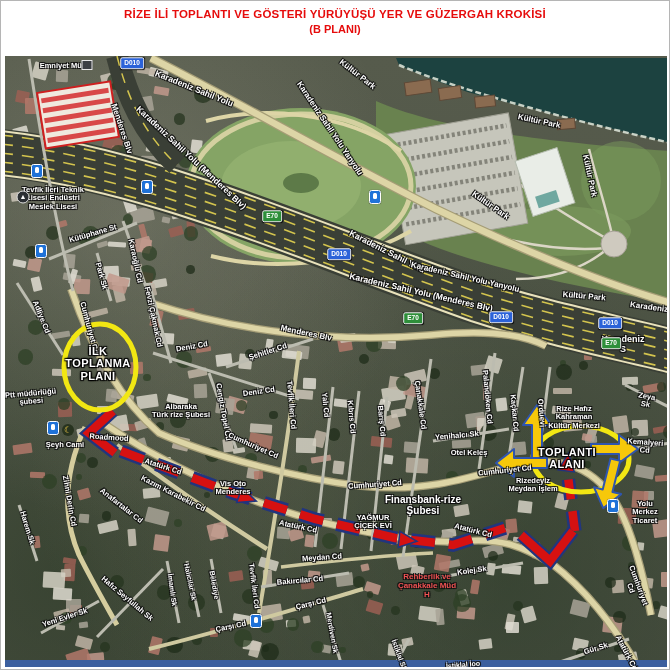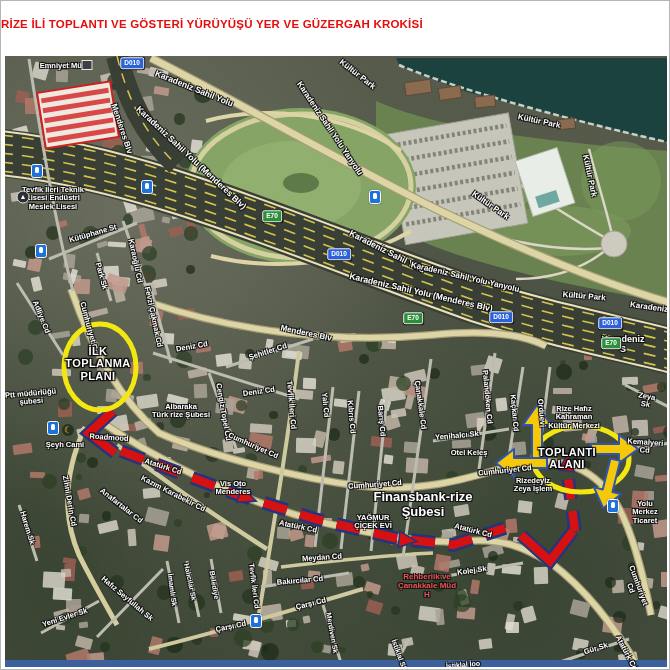--- a/index.html
+++ b/index.html
@@ -1,21 +1,21 @@
 <!DOCTYPE html>
 <html><head>
 <meta charset="utf-8">
 <style>
   html,body{margin:0;padding:0;}
   body{
     width:670px;height:670px;position:relative;background:#ffffff;
     font-family:"Liberation Sans",sans-serif;overflow:hidden;
     box-sizing:border-box;border:1px solid #b5b5b5;
   }
-  .title-block{position:absolute;top:17px;left:0;right:0;text-align:left;z-index:5;}
+  .title-block{position:absolute;top:7px;left:0;right:0;text-align:center;z-index:5;}
   .title-line1{color:#e60c0c;font-weight:bold;font-size:11.5px;letter-spacing:.2px;}
   .title-line2{color:#e60c0c;font-weight:bold;font-size:11px;margin-top:3px;}
 
   .map{
     position:absolute;left:4px;top:55px;width:662px;height:611px;overflow:hidden;
     background:
       radial-gradient(circle at 18% 28%, rgba(195,190,172,.22), transparent 42%),
       radial-gradient(circle at 75% 85%, rgba(30,50,28,.45), transparent 55%),
       radial-gradient(circle at 42% 68%, rgba(160,150,130,.18), transparent 45%),
       radial-gradient(circle at 10% 85%, rgba(35,52,30,.5), transparent 50%),
@@ -45,20 +45,21 @@
   .icn-transit i{display:block;width:4px;height:6px;background:#fff;border-radius:1.5px;margin:1.5px auto 0;}
   .icn-mosque{width:12px;height:12px;background:#27331f;border-radius:50%;color:#ffd24a;font-size:9px;line-height:12px;text-align:center;}
   .icn-school{width:11px;height:11px;background:#2b2f33;border-radius:50%;border:1px solid #ddd;color:#fff;font-size:7px;line-height:10px;text-align:center;}
   .icn-building{width:9px;height:8px;background:#3c3f44;border:1px solid #e8e8e8;}
 </style>
 </head>
 <body>
 
 <div class="title-block">
   <div class="title-line1">RİZE İLİ TOPLANTI VE GÖSTERİ YÜRÜYÜŞÜ YER VE GÜZERGAH KROKİSİ</div>
+  <div class="title-line2">(B PLANI)</div>
 </div>
 
 <div class="map">
   <div class="map-inner" id="map-inner">
     <div id="bld">
         <div style="left: 147.659px; top: 67.712px; width: 19.3977px; height: 9.0752px; background: rgb(224, 221, 210); opacity: 0.85; border-radius: 1px; transform: rotate(13.7952deg);"></div>
         <div style="left: 132.507px; top: 95.626px; width: 19.243px; height: 14.7296px; background: rgb(168, 163, 150); opacity: 0.85; border-radius: 1px; transform: rotate(-9.6804deg);"></div>
         <div style="left: 101.963px; top: 135.576px; width: 19.2515px; height: 15.2276px; background: rgb(155, 95, 84); opacity: 0.85; border-radius: 1px; transform: rotate(15.8256deg);"></div>
         <div style="left: 12.6085px; top: 125.563px; width: 14.7006px; height: 16.3628px; background: rgb(224, 221, 210); opacity: 0.85; border-radius: 1px; transform: rotate(-15.3288deg);"></div>
         <div style="left: 110.214px; top: 144.637px; width: 7.0387px; height: 10.8176px; background: rgb(178, 120, 106); opacity: 0.85; border-radius: 1px; transform: rotate(13.2192deg);"></div>
@@ -610,28 +611,28 @@
         <div class="lbl poi" style="left: 30px; top: 397px; font-size: 7.5px; transform: translate(-50%, -50%) rotate(-5deg);">Ptt müdürlüğü
 şubesi</div>
         <div class="lbl poi" style="left: 64px; top: 444px; font-size: 7.5px; transform: translate(-50%, -50%) rotate(0deg);">Şeyh Cami</div>
         <div class="lbl poi" style="left: 108px; top: 437px; font-size: 7.5px; transform: translate(-50%, -50%) rotate(4deg);">Roadmood</div>
         <div class="lbl poi" style="left: 180px; top: 410px; font-size: 7.5px; transform: translate(-50%, -50%) rotate(0deg);">Albaraka
 Türk rize Şubesi</div>
         <div class="lbl poi" style="left: 232px; top: 487px; font-size: 7.5px; transform: translate(-50%, -50%) rotate(0deg);">Vis Oto
 Menderes</div>
         <div class="lbl poi" style="left: 372px; top: 521px; font-size: 7.5px; transform: translate(-50%, -50%) rotate(0deg);">YAĞMUR
 ÇİÇEK EVİ</div>
-        <div class="lbl poi" style="left: 422px; top: 504px; font-size: 13px; transform: translate(-50%, -50%) rotate(0deg);">Finansbank-rize
+        <div class="lbl poi" style="left: 422px; top: 504px; font-size: 10px; transform: translate(-50%, -50%) rotate(0deg);">Finansbank-rize
 Şubesi</div>
         <div class="lbl poi" style="left: 468px; top: 452px; font-size: 7.5px; transform: translate(-50%, -50%) rotate(0deg);">Otel Keleş</div>
         <div class="lbl poi" style="left: 573px; top: 417px; font-size: 7.5px; transform: translate(-50%, -50%) rotate(0deg);">Rize Hafız
 Kahraman
 Kültür Merkezi</div>
         <div class="lbl poi" style="left: 532px; top: 484px; font-size: 7.5px; transform: translate(-50%, -50%) rotate(0deg);">Rizedeyiz
-Zeya İşlem</div>
+Meydan İşlem</div>
         <div class="lbl poi" style="left: 644px; top: 512px; font-size: 7.5px; transform: translate(-50%, -50%) rotate(0deg);">Yolu Merkez
 Ticaret</div>
         <div class="lbl poired" style="left: 426px; top: 585px; font-size: 8px; transform: translate(-50%, -50%) rotate(0deg);">Rehberlik ve
 Çanakkale Müd
 H</div>
         <div class="lbl area" style="left: 97px; top: 362px; font-size: 11px; transform: translate(-50%, -50%) rotate(0deg);">İLK
 TOPLANMA
 PLANI</div>
         <div class="lbl area" style="left: 566px; top: 457px; font-size: 11px; transform: translate(-50%, -50%) rotate(0deg);">TOPLANTI
 ALANI</div>

